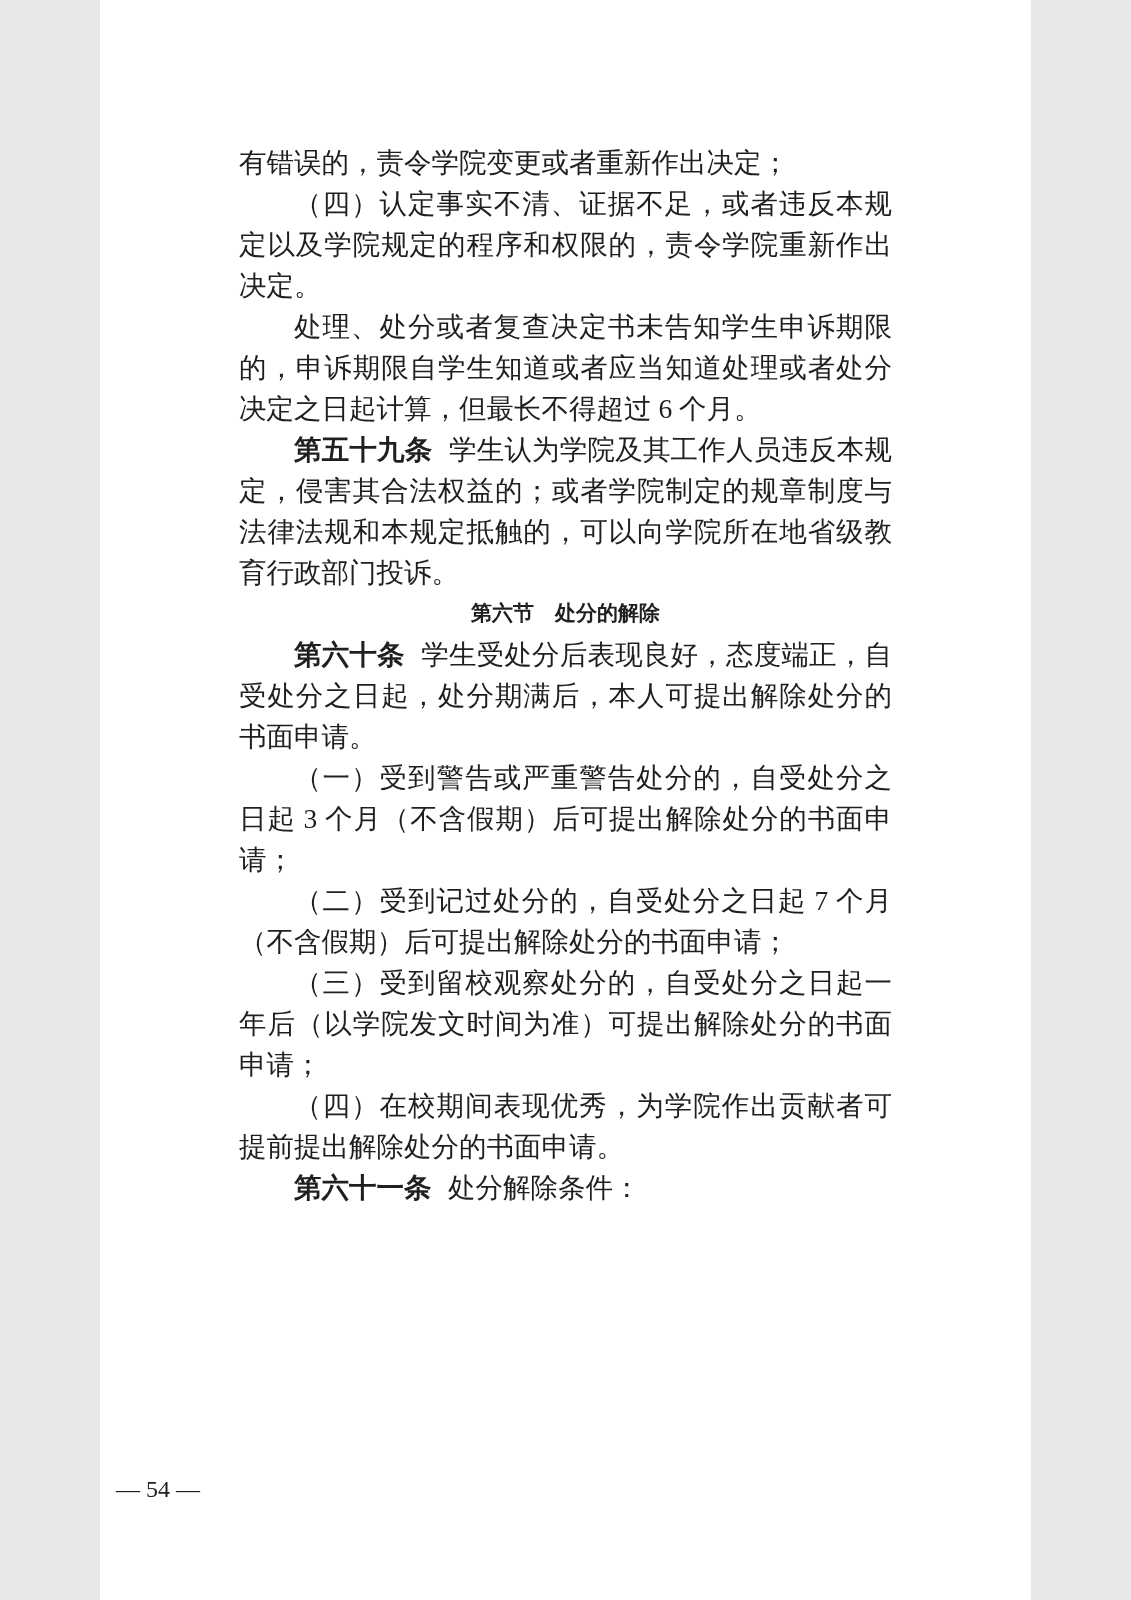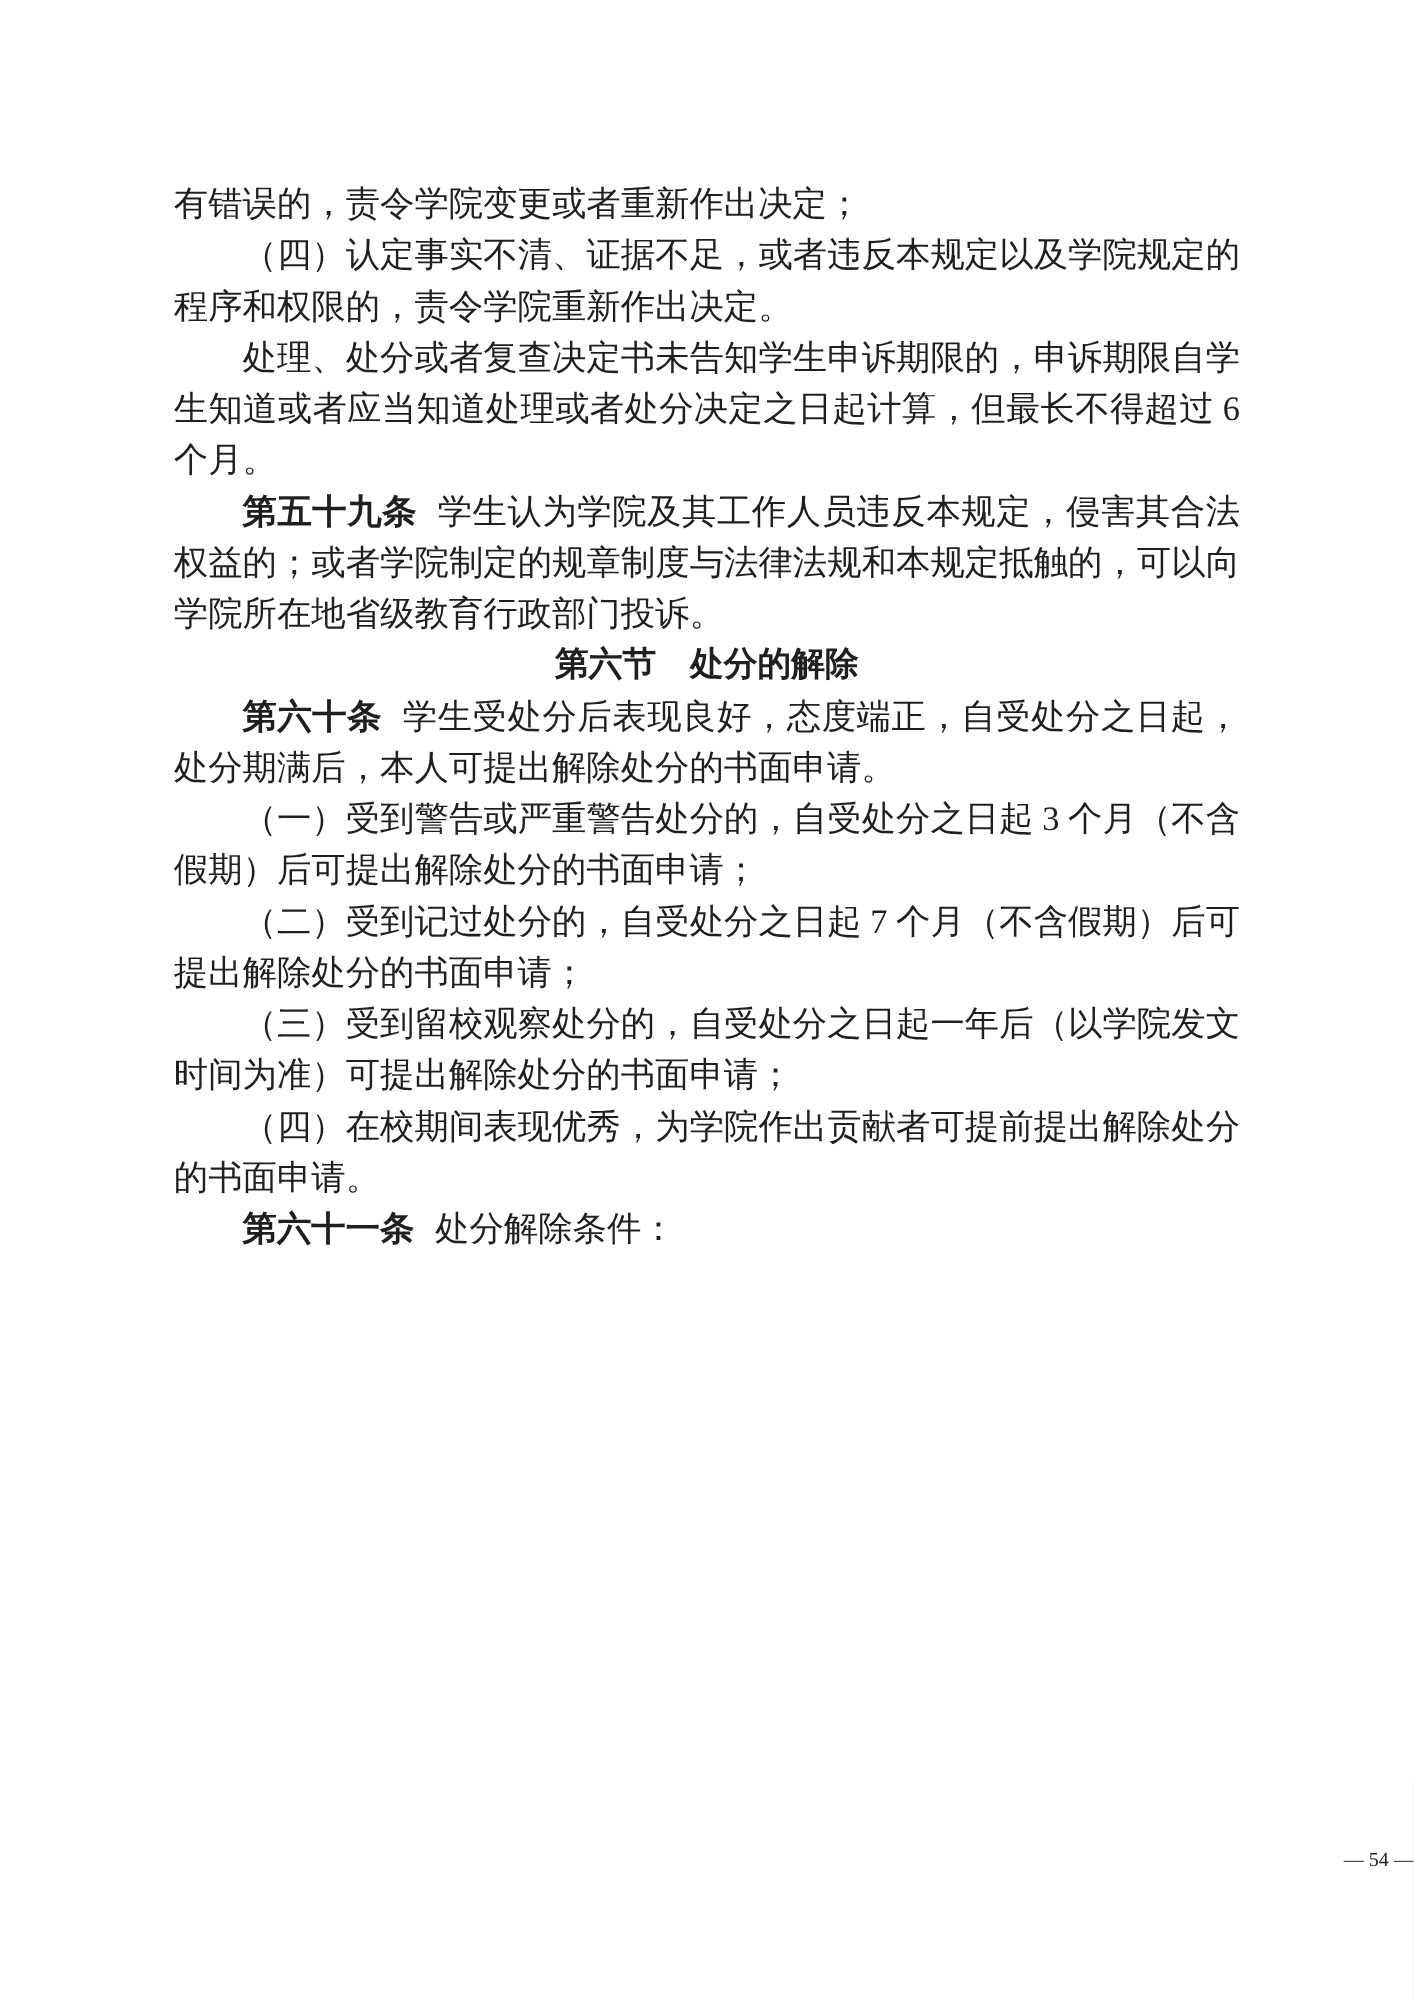--- a/index.html
+++ b/index.html
@@ -1,48 +1,48 @@
 <!DOCTYPE html>
 <html lang="zh"><head>
 <meta charset="utf-8">
 <style>
   html,body{margin:0;padding:0;background:#e8e8e8;}
   .page{
     position:relative;
-    width:1131px;height:1600px;
+    width:931px;height:1600px;
     margin:0 auto;
     background:#ffffff;
     font-family:"Liberation Serif","DejaVu Serif",serif;
     color:#1f1f1f;
     overflow:hidden;
   }
   .content{
     position:absolute;
     left:139px;right:139px;top:142px;
     font-size:27.5px;
     line-height:41px;
     text-align:justify;
   }
   .para{margin:0;padding:0;text-indent:2em;}
   .para.flush{text-indent:0;}
   .lead{font-weight:700;margin-right:0.6em;}
   .lead:empty{display:none;margin:0;}
   .heading{
     margin:0;padding:0;
-    font-size:27px;
+    font-size:21px;
     line-height:41px;
     font-weight:700;
     text-align:center;
     text-indent:0;
   }
   .footer{
     position:absolute;
-    left:0;right:0;top:1474px;
-    text-align:right;
-    font-size:16px;
+    left:16px;right:0;top:1474px;
+    text-align:left;
+    font-size:24px;
     line-height:30px;
     color:#1f1f1f;
   }
 </style>
 </head>
 <body>
 
 <div class="page">
   <div class="content">
 

